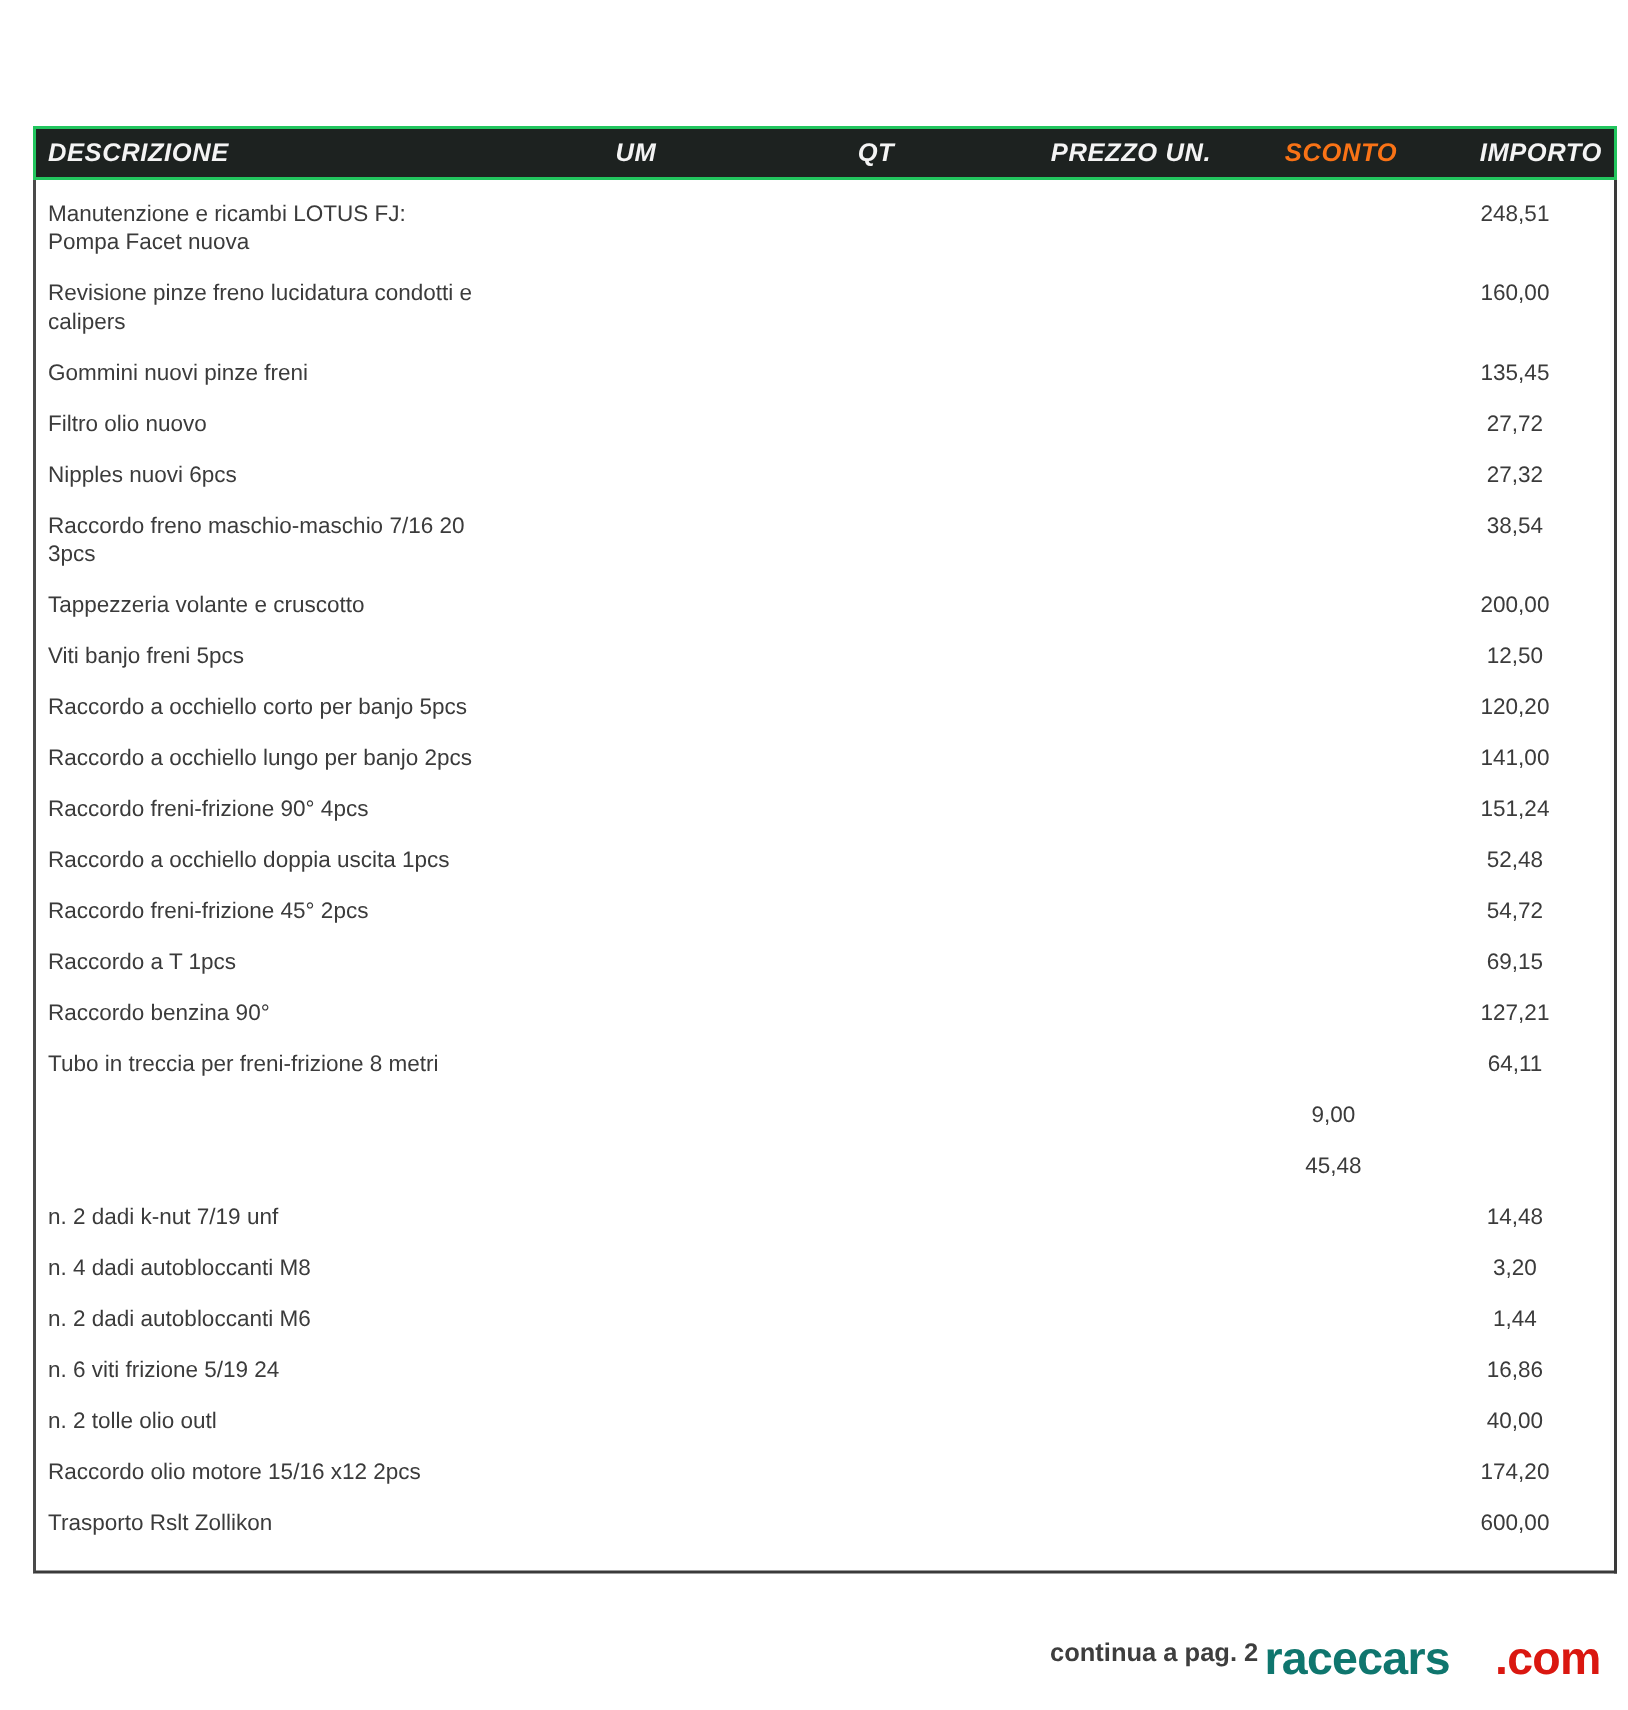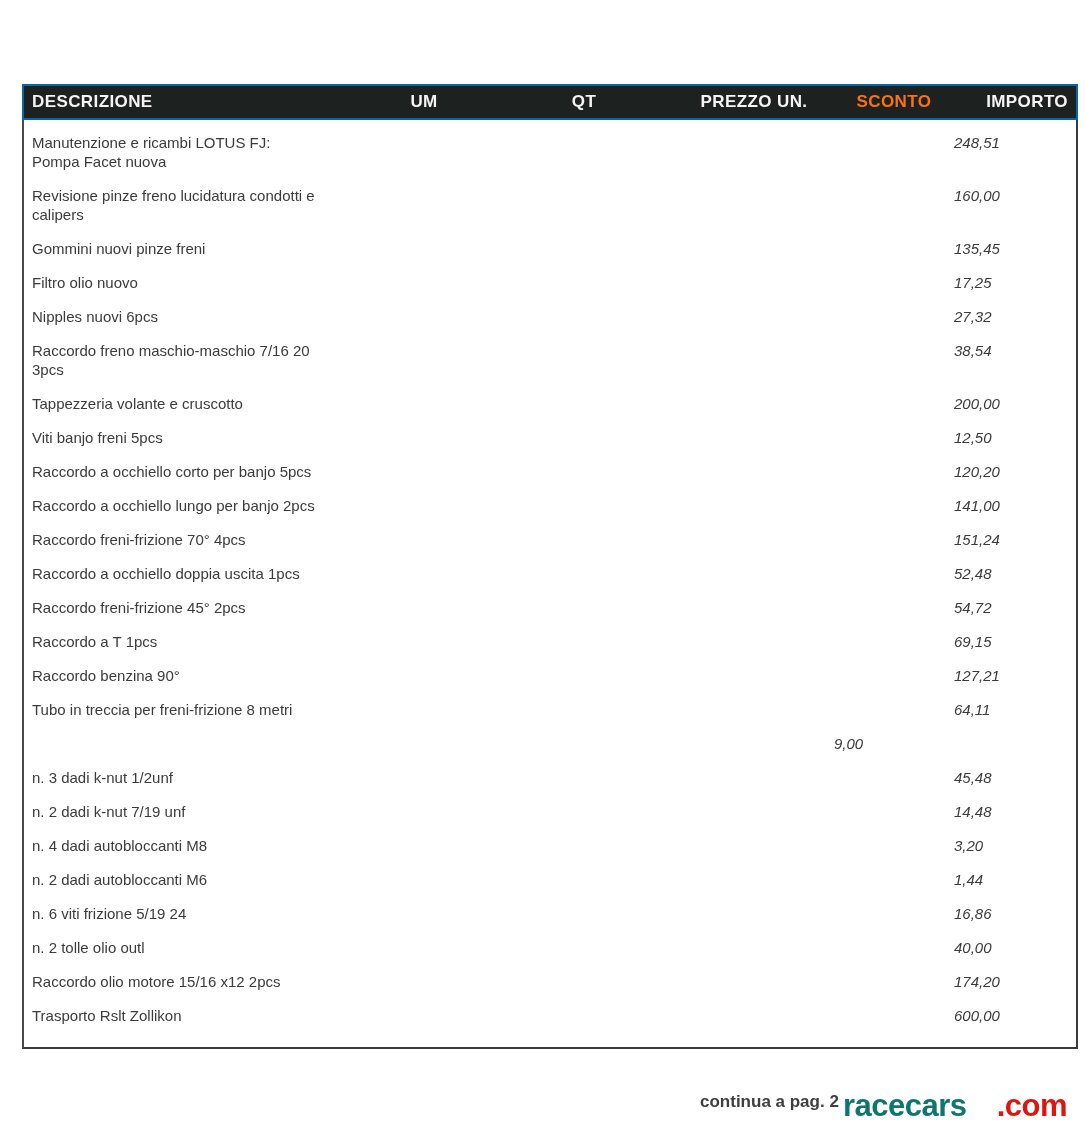--- a/index.html
+++ b/index.html
@@ -27,24 +27,25 @@
     width: 1056px;
     border-left: 2px solid #4a4a4a;
     border-right: 2px solid #3a3a3a;
     border-bottom: 2px solid #3a3a3a;
     background: #fff;
   }
   .thead {
     display: grid;
     grid-template-columns: 330px 140px 180px 160px 120px 1fr;
     background: #1d2220;
-    border: 2px solid #0369a1;
+    border: 2px solid #22c55e;
     margin: -1px -2px 0 -2px;
     height: 36px;
     align-items: center;
+    font-style: italic;
   }
   .th {
     color: #f4f4f4;
     font-size: 17px;
     font-weight: bold;
     letter-spacing: 0.4px;
     white-space: nowrap;
   }
   .th-desc   { text-align: left;  padding-left: 8px; }
   .th-um     { text-align: center; }
@@ -63,24 +64,23 @@
     font-size: 15px;
     color: #3b3b3b;
     line-height: 19px;
   }
   .cell-desc {
     padding-left: 8px;
     white-space: pre-line;
   }
   .cell-um, .cell-qt, .cell-prezzo, .cell-sconto { text-align: center; }
   .cell-importo {
-    text-align: left;
+    text-align: center;
     padding-right: 10px;
     white-space: nowrap;
-    font-style: italic;
   }
   .footer {
     position: absolute;
     left: 0; top: 1086px;
     width: 1085px; height: 46px;
   }
   .continua {
     position: absolute;
     left: 700px; top: 6px;
     font-size: 17px;
@@ -148,21 +148,21 @@
           <div class="cell cell-prezzo"></div>
           <div class="cell cell-sconto"></div>
           <div class="cell cell-importo">135,45</div>
         </div>
         <div class="trow">
           <div class="cell cell-desc">Filtro olio nuovo</div>
           <div class="cell cell-um"></div>
           <div class="cell cell-qt"></div>
           <div class="cell cell-prezzo"></div>
           <div class="cell cell-sconto"></div>
-          <div class="cell cell-importo">17,25</div>
+          <div class="cell cell-importo">27,72</div>
         </div>
         <div class="trow">
           <div class="cell cell-desc">Nipples nuovi 6pcs</div>
           <div class="cell cell-um"></div>
           <div class="cell cell-qt"></div>
           <div class="cell cell-prezzo"></div>
           <div class="cell cell-sconto"></div>
           <div class="cell cell-importo">27,32</div>
         </div>
         <div class="trow">
@@ -200,21 +200,21 @@
         </div>
         <div class="trow">
           <div class="cell cell-desc">Raccordo a occhiello lungo per banjo 2pcs</div>
           <div class="cell cell-um"></div>
           <div class="cell cell-qt"></div>
           <div class="cell cell-prezzo"></div>
           <div class="cell cell-sconto"></div>
           <div class="cell cell-importo">141,00</div>
         </div>
         <div class="trow">
-          <div class="cell cell-desc">Raccordo freni-frizione 70° 4pcs</div>
+          <div class="cell cell-desc">Raccordo freni-frizione 90° 4pcs</div>
           <div class="cell cell-um"></div>
           <div class="cell cell-qt"></div>
           <div class="cell cell-prezzo"></div>
           <div class="cell cell-sconto"></div>
           <div class="cell cell-importo">151,24</div>
         </div>
         <div class="trow">
           <div class="cell cell-desc">Raccordo a occhiello doppia uscita 1pcs</div>
           <div class="cell cell-um"></div>
           <div class="cell cell-qt"></div>
@@ -255,21 +255,20 @@
           <div class="cell cell-importo">64,11</div>
         </div>
         <div class="trow">
           <div class="cell cell-um"></div>
           <div class="cell cell-qt"></div>
           <div class="cell cell-prezzo"></div>
           <div class="cell cell-sconto"></div>
           <div class="cell cell-importo">9,00</div>
         </div>
         <div class="trow">
-          <div class="cell cell-desc">n. 3 dadi k-nut 1/2unf</div>
           <div class="cell cell-um"></div>
           <div class="cell cell-qt"></div>
           <div class="cell cell-prezzo"></div>
           <div class="cell cell-sconto"></div>
           <div class="cell cell-importo">45,48</div>
         </div>
         <div class="trow">
           <div class="cell cell-desc">n. 2 dadi k-nut 7/19 unf</div>
           <div class="cell cell-um"></div>
           <div class="cell cell-qt"></div>

